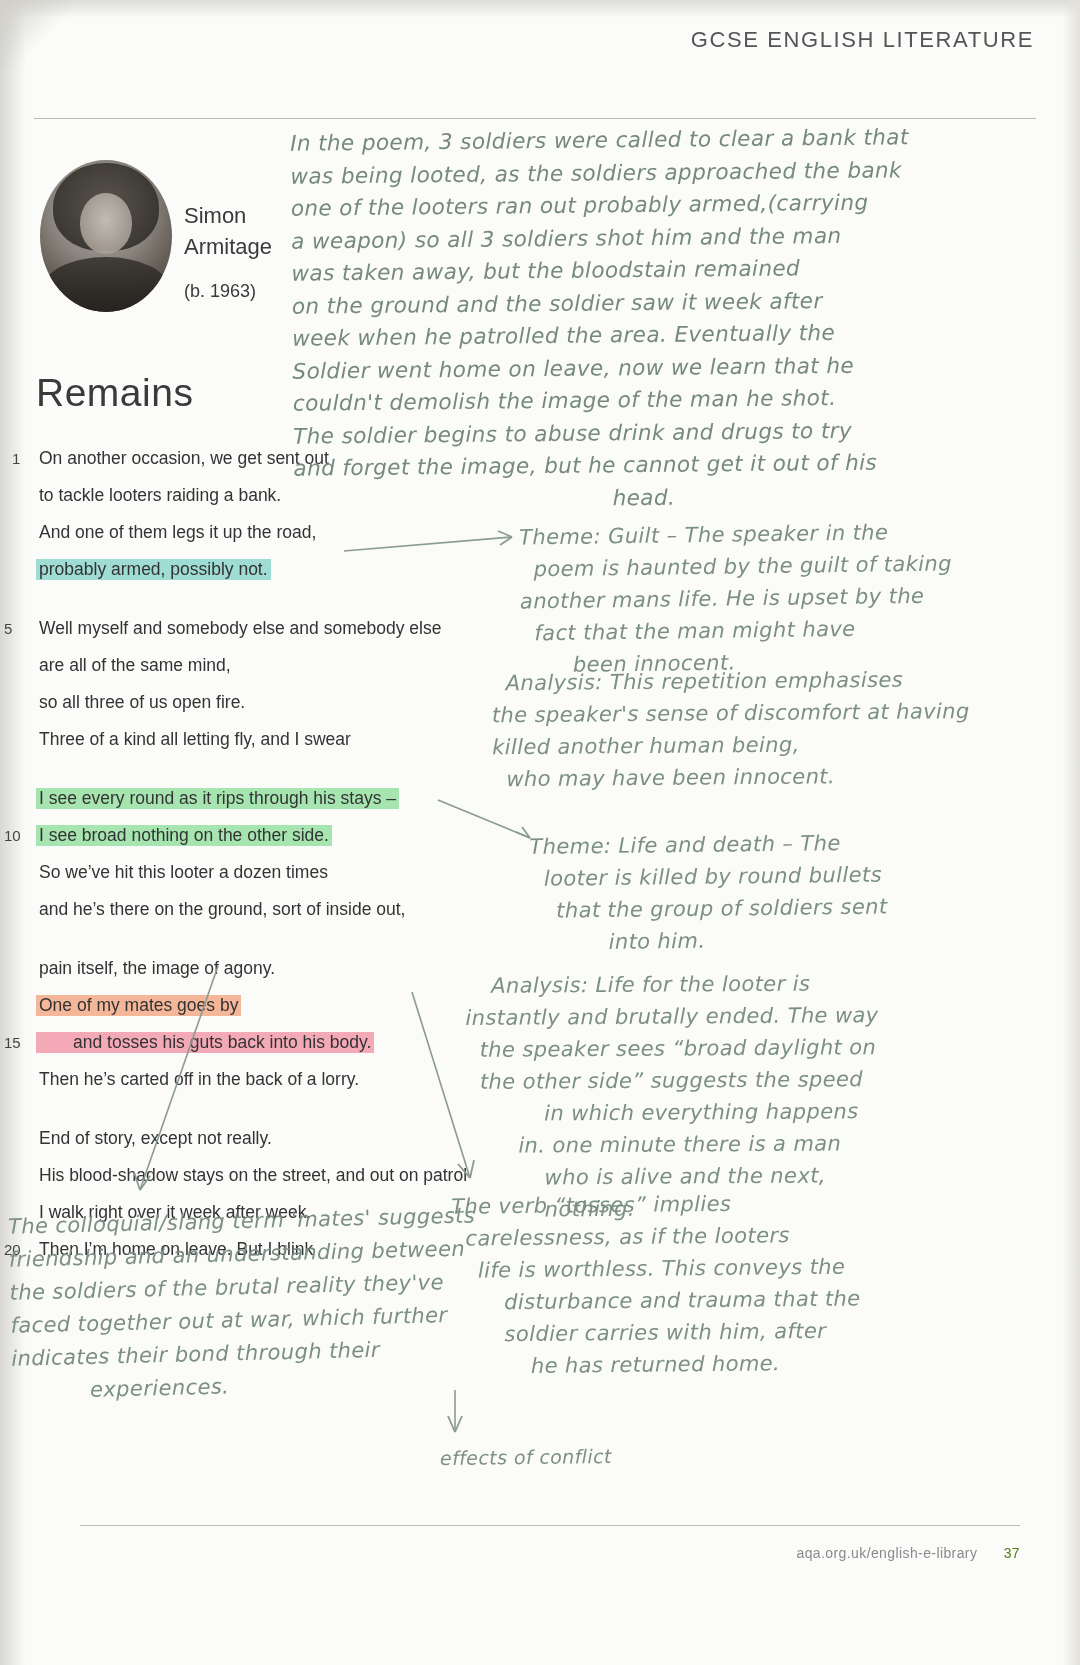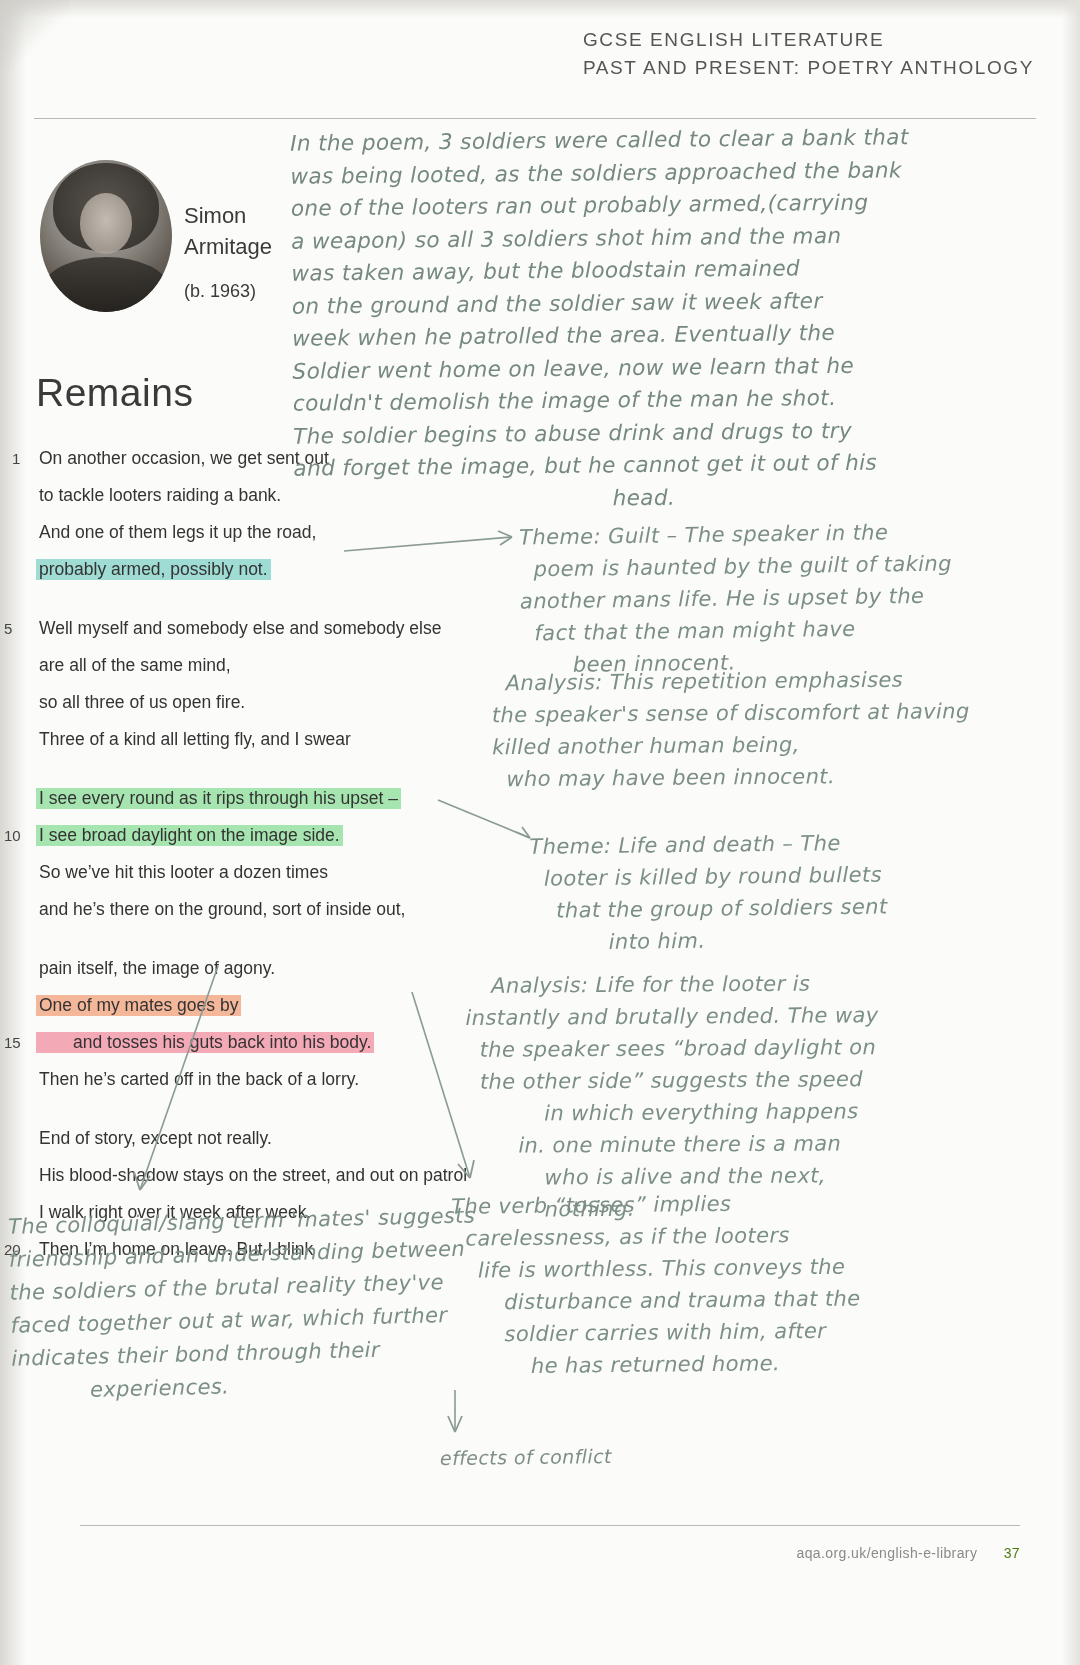--- a/index.html
+++ b/index.html
@@ -41,24 +41,24 @@
     width: 70px; height: 70px;
     background: linear-gradient(135deg, #cfcec9 0%, rgba(251,251,249,0) 60%);
     pointer-events: none;
   }
 
   
   .header {
     position: absolute;
     right: 46px;
     top: 26px;
-    text-align: left;
+    text-align: center;
     letter-spacing: 1.6px;
     color: #555;
-    font-size: 19px;
+    font-size: 22px;
     line-height: 28px;
   }
   .rule-top {
     position: absolute;
     left: 34px;
     right: 44px;
     top: 118px;
     height: 1px;
     background: #b9b9b5;
   }
@@ -273,21 +273,20 @@
 
 <div class="page">
 
   <div class="paper-shade-left"></div>
   <div class="paper-shade-top"></div>
   <div class="paper-shade-right"></div>
   <div class="corner-fold"></div>
 
   <div class="header">
     <div>GCSE ENGLISH LITERATURE</div>
-    <div>PAST AND PRESENT: POETRY ANTHOLOGY</div>
   </div>
   <div class="rule-top"></div>
 
   <div class="portrait">
     <div class="hairline"></div>
     <div class="face"></div>
     <div class="shoulders"></div>
   </div>
   <div class="author-name">
     <div>Simon</div>
@@ -328,25 +327,25 @@
       <span class="pnum"></span>
       <span class="ptext">so all three of us open fire.</span>
     </div>
     <div class="pline">
       <span class="pnum"></span>
       <span class="ptext">Three of a kind all letting fly, and I swear</span>
     </div>
 
     <div class="pline gap-before">
       <span class="pnum"></span>
-      <span class="ptext hl-green">I see every round as it rips through his upset –</span>
+      <span class="ptext hl-green">I see every round as it rips through his stays –</span>
     </div>
     <div class="pline">
       <span class="pnum wide">10</span>
-      <span class="ptext hl-green">I see broad daylight on the image side.</span>
+      <span class="ptext hl-green">I see broad nothing on the other side.</span>
     </div>
     <div class="pline">
       <span class="pnum"></span>
       <span class="ptext">So we’ve hit this looter a dozen times</span>
     </div>
     <div class="pline">
       <span class="pnum"></span>
       <span class="ptext">and he’s there on the ground, sort of inside out,</span>
     </div>
 

